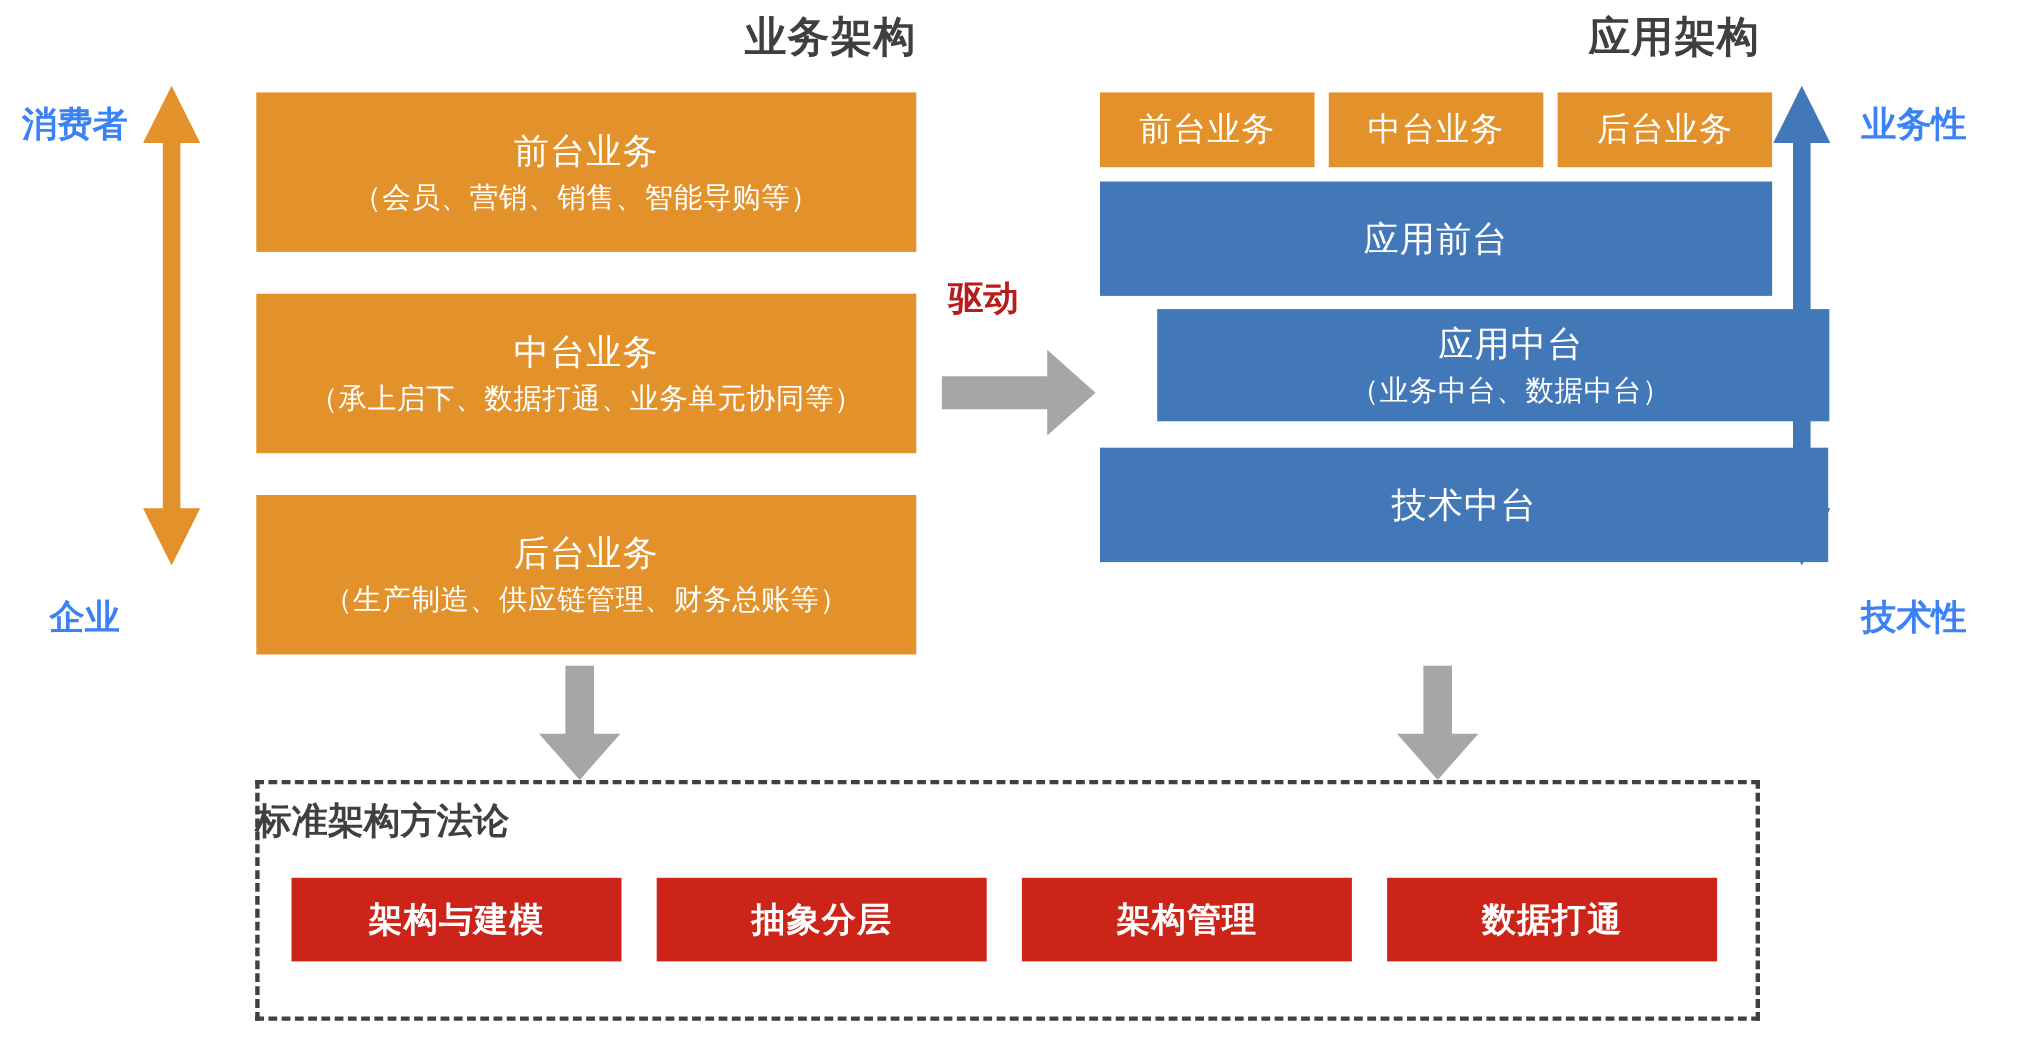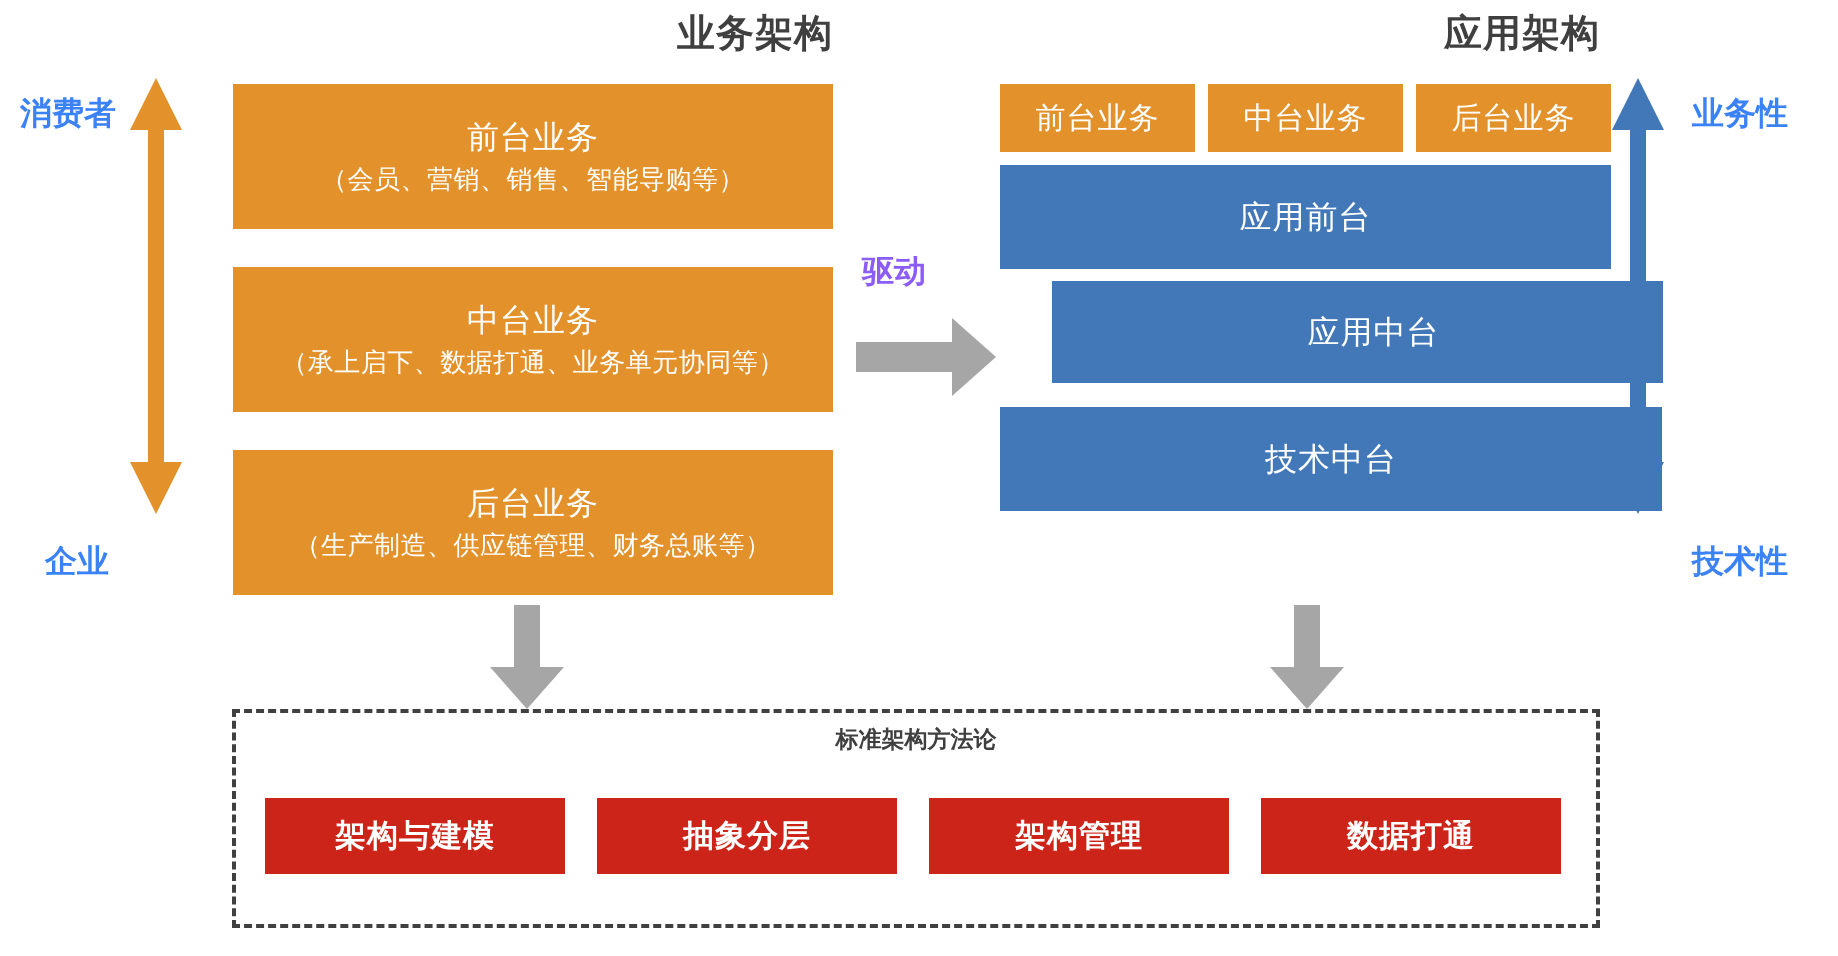--- a/index.html
+++ b/index.html
@@ -101,21 +101,21 @@
   #app-mid   { left: 1052px; top: 281px; width: 611px; height: 102px; padding-left: 32px; }
   #app-tech  { left: 1000px; top: 407px; width: 662px; height: 104px; justify-content: center; }
 
   
   #drive-label {
     position: absolute;
     left: 862px;
     top: 250px;
     font-size: 32px;
     font-weight: bold;
-    color: #8b5cf6;
+    color: #b91c1c;
     white-space: nowrap;
   }
   #arrow-drive {
     position: absolute;
     left: 856px;
     top: 318px;
   }
 
   
   #arrow-down-left  { position: absolute; left: 490px;  top: 605px; }
@@ -129,22 +129,21 @@
     width: 1368px;
     height: 219px;
     border: 4px dashed #404040;
     box-sizing: border-box;
   }
   #methodology-title {
     position: absolute;
     left: 232px;
     top: 724px;
     width: 1368px;
-    text-align: center;
-    font-size: 23px;
+    font-size: 33px;
     font-weight: bold;
     color: #3f3f3f;
     white-space: nowrap;
   }
   .pillar {
     top: 798px;
     height: 76px;
     width: 300px;
   }
   .pillar .main { font-size: 31px; font-weight: bold; }
@@ -216,20 +215,21 @@
   <div class="box box-orange app-tab" id="app-tab-2">
     <div class="main">后台业务</div>
   </div>
 
   <div class="box box-blue" id="app-front">
     <div class="main">应用前台</div>
   </div>
 
   <div class="box box-blue" id="app-mid">
     <div class="main">应用中台</div>
+    <div class="sub">（业务中台、数据中台）</div>
   </div>
 
   <div class="box box-blue" id="app-tech">
     <div class="main">技术中台</div>
   </div>
 
   <div id="arrow-down-left">
     <svg width="74" height="104" viewBox="0 0 74 104" xmlns="http://www.w3.org/2000/svg">
       <polygon points="24,0 50,0 50,62 74,62 37,104 0,62 24,62" fill="#A6A6A6"></polygon>
     </svg>

